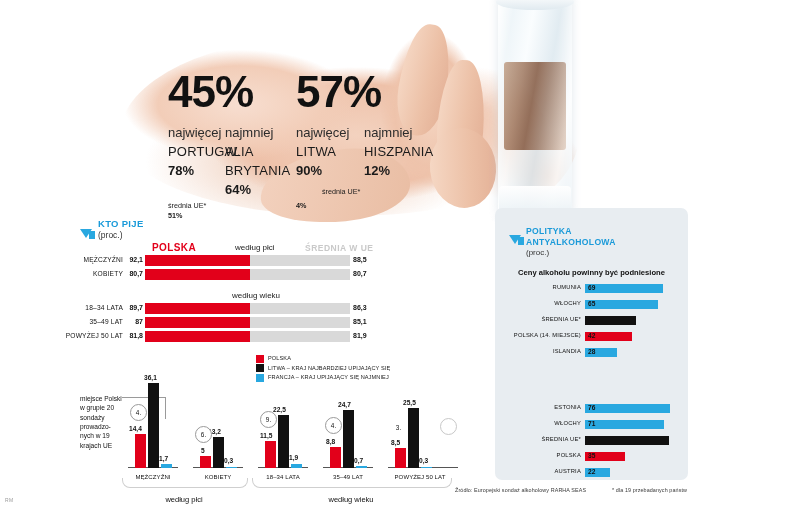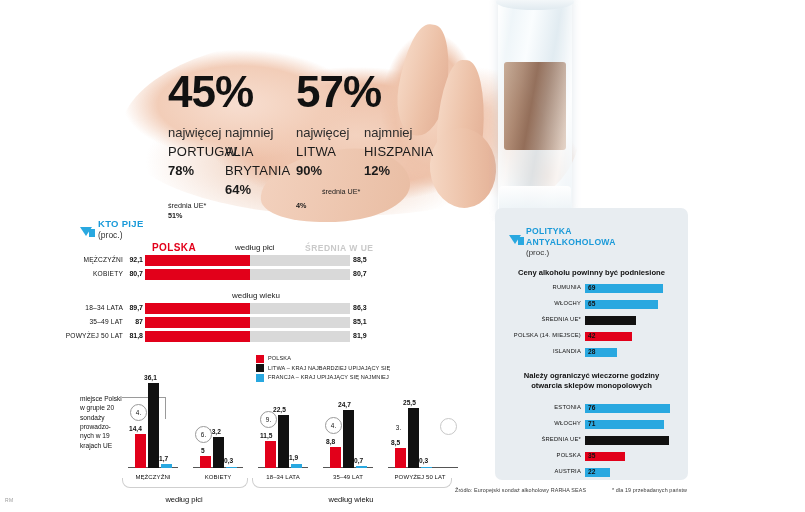--- a/index.html
+++ b/index.html
@@ -72,21 +72,21 @@
   .hmean{position:absolute;font-size:7.2px;line-height:1.45;}
   .hmean .val{font-weight:bold;}
 
   
   .arrow-down{width:0;height:0;border-left:6px solid transparent;border-right:6px solid transparent;border-top:9px solid #29a8e0;position:relative;}
   .arrow-stem{position:absolute;left:3px;top:-7px;width:6px;height:8px;background:#29a8e0;}
   .sec-title{color:#1a9ad9;font-weight:bold;letter-spacing:.3px;}
 
   
   .kto{position:absolute;left:80px;top:218px;width:380px;}
-  .kto-head{display:flex;align-items:flex-start;gap:6px;}
+  .kto-head{display:flex;align-items:center;gap:6px;}
   .kto-head .txt{font-size:9.5px;line-height:1.25;}
   .kto-head .proc{color:#333;font-weight:normal;font-size:8.5px;}
   .legend-pl{position:absolute;left:72px;top:24px;color:#e2001a;font-weight:bold;font-size:10px;letter-spacing:.4px;}
   .lbl-plci{position:absolute;left:155px;top:25px;font-size:8px;color:#222;}
   .lbl-ue{position:absolute;left:225px;top:25px;font-size:8.5px;color:#c9c9c9;font-weight:bold;letter-spacing:.5px;}
   .lbl-wieku{position:absolute;left:152px;top:73px;font-size:8px;color:#222;}
 
   .brow{position:absolute;height:11px;}
   .brow .rlabel{position:absolute;right:calc(100% + 22px);top:1px;font-size:6.6px;letter-spacing:.2px;color:#111;white-space:nowrap;text-transform:uppercase;}
   .brow .lval{position:absolute;right:calc(100% + 2px);top:1px;font-size:7px;font-weight:bold;color:#111;}
@@ -380,21 +380,20 @@
       <div class="plabel">POLSKA  (14. MIEJSCE)</div>
       <div class="pbar" style="width:47px;background:#e2001a;"></div>
       <div class="pval">42</div>
     </div>
     <div class="prow" style="left:90px;top:140px;">
       <div class="plabel">ISLANDIA</div>
       <div class="pbar" style="width:32px;background:#29a8e0;"></div>
       <div class="pval">28</div>
     </div>
 
-    <div class="ptitle" style="top:163px;left:0;padding:0 14px;box-sizing:border-box;">Należy ograniczyć wieczorne godziny otwarcia sklepów monopolowych</div>
 
     <div class="prow" style="left:90px;top:196px;">
       <div class="plabel">ESTONIA</div>
       <div class="pbar" style="width:85px;background:#29a8e0;"></div>
       <div class="pval">76</div>
     </div>
     <div class="prow" style="left:90px;top:212px;">
       <div class="plabel">WŁOCHY</div>
       <div class="pbar" style="width:79px;background:#29a8e0;"></div>
       <div class="pval">71</div>

